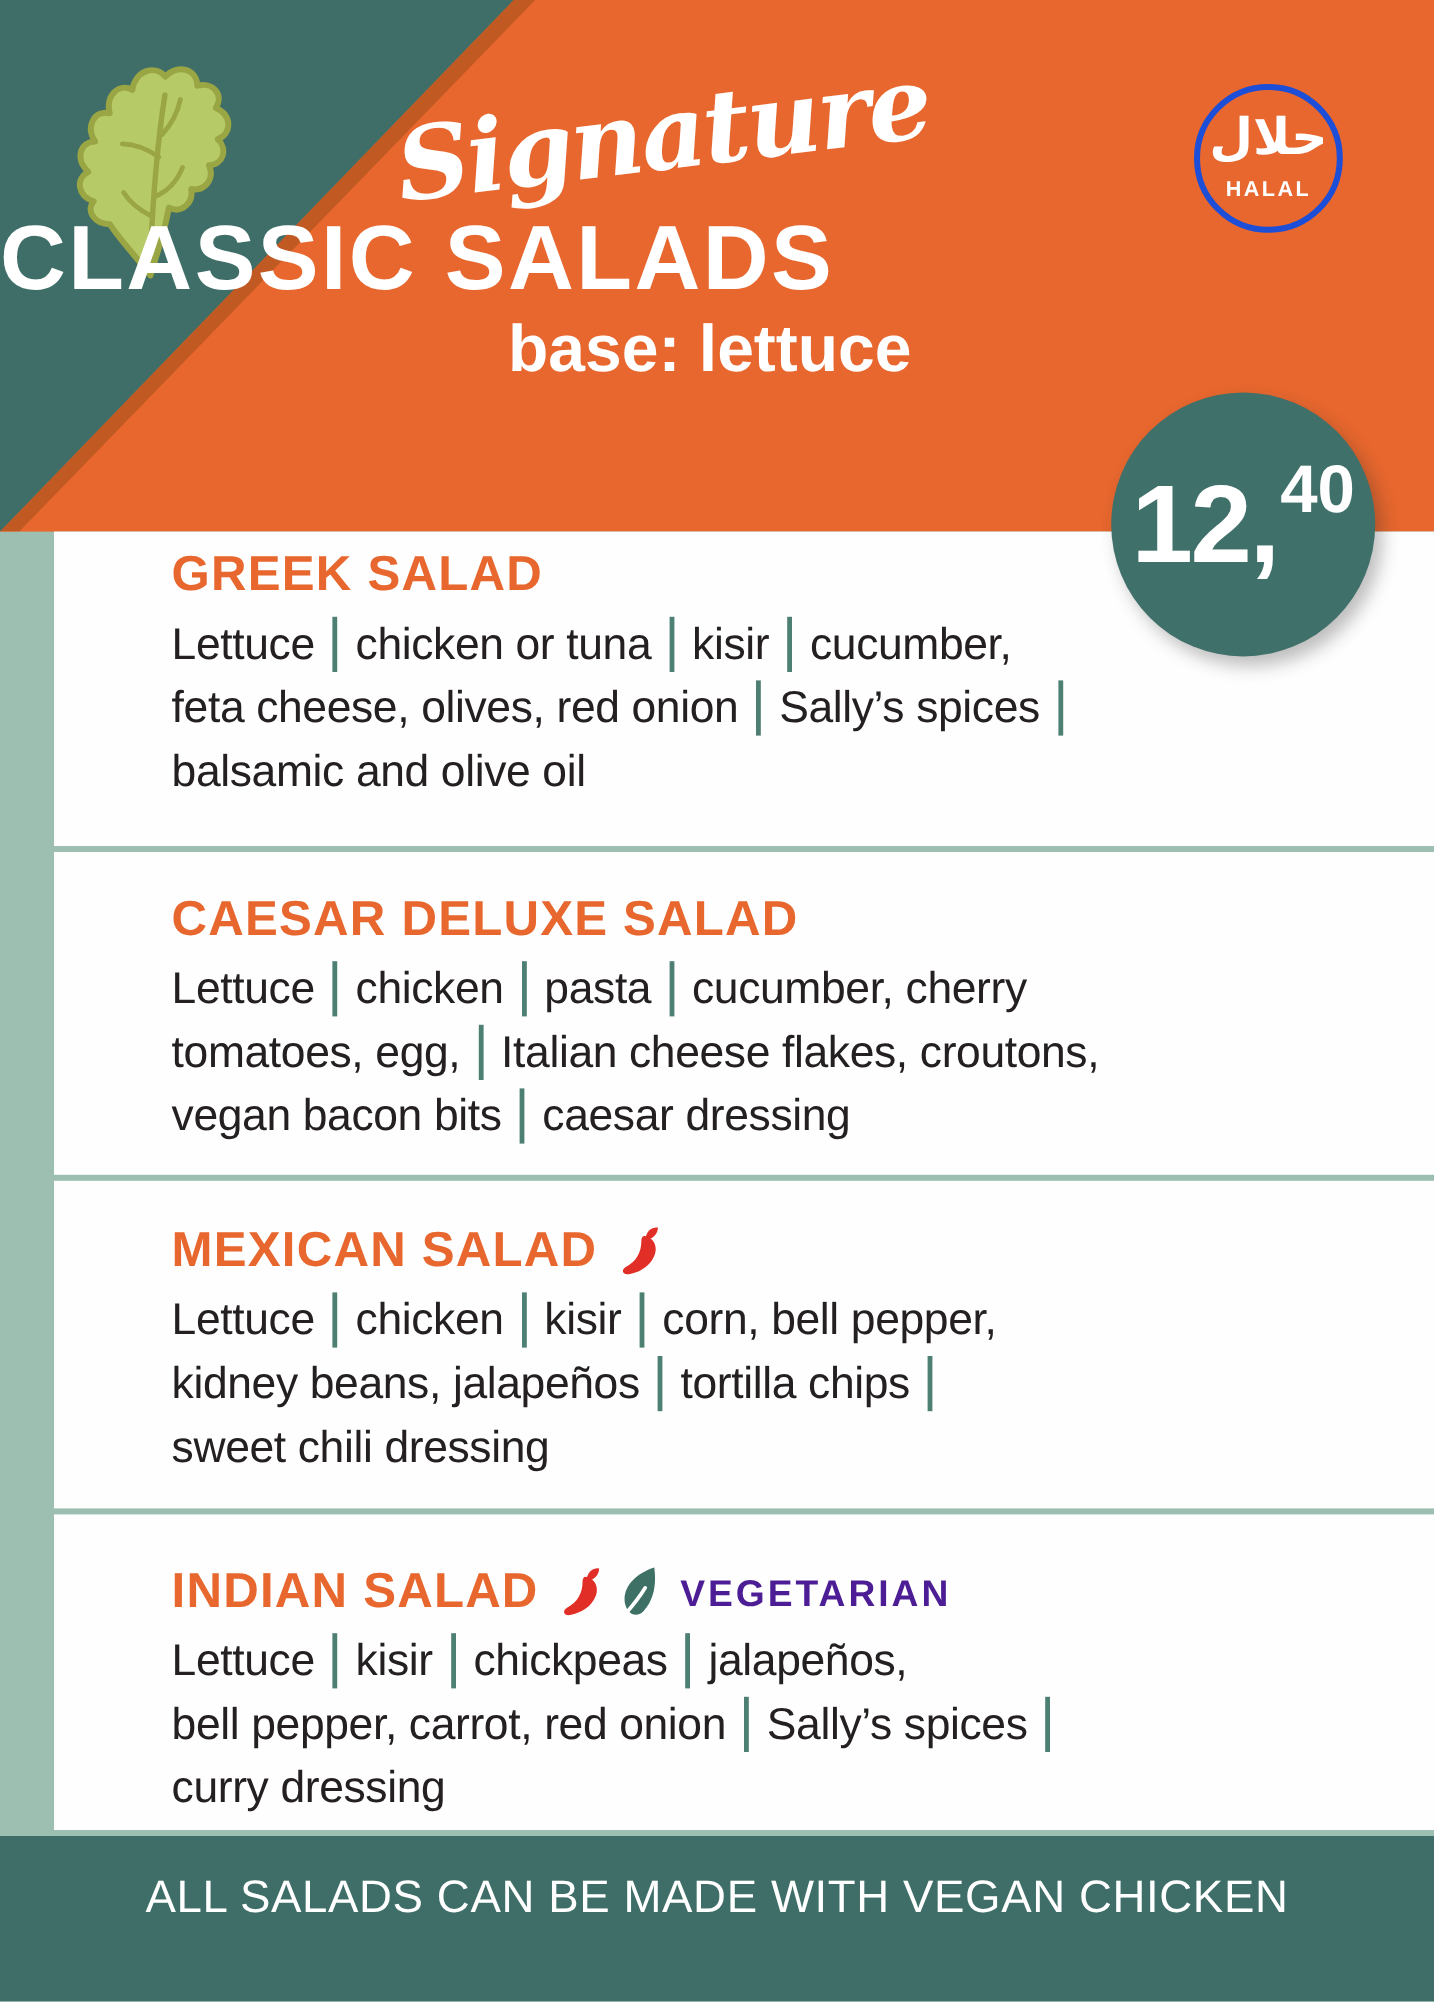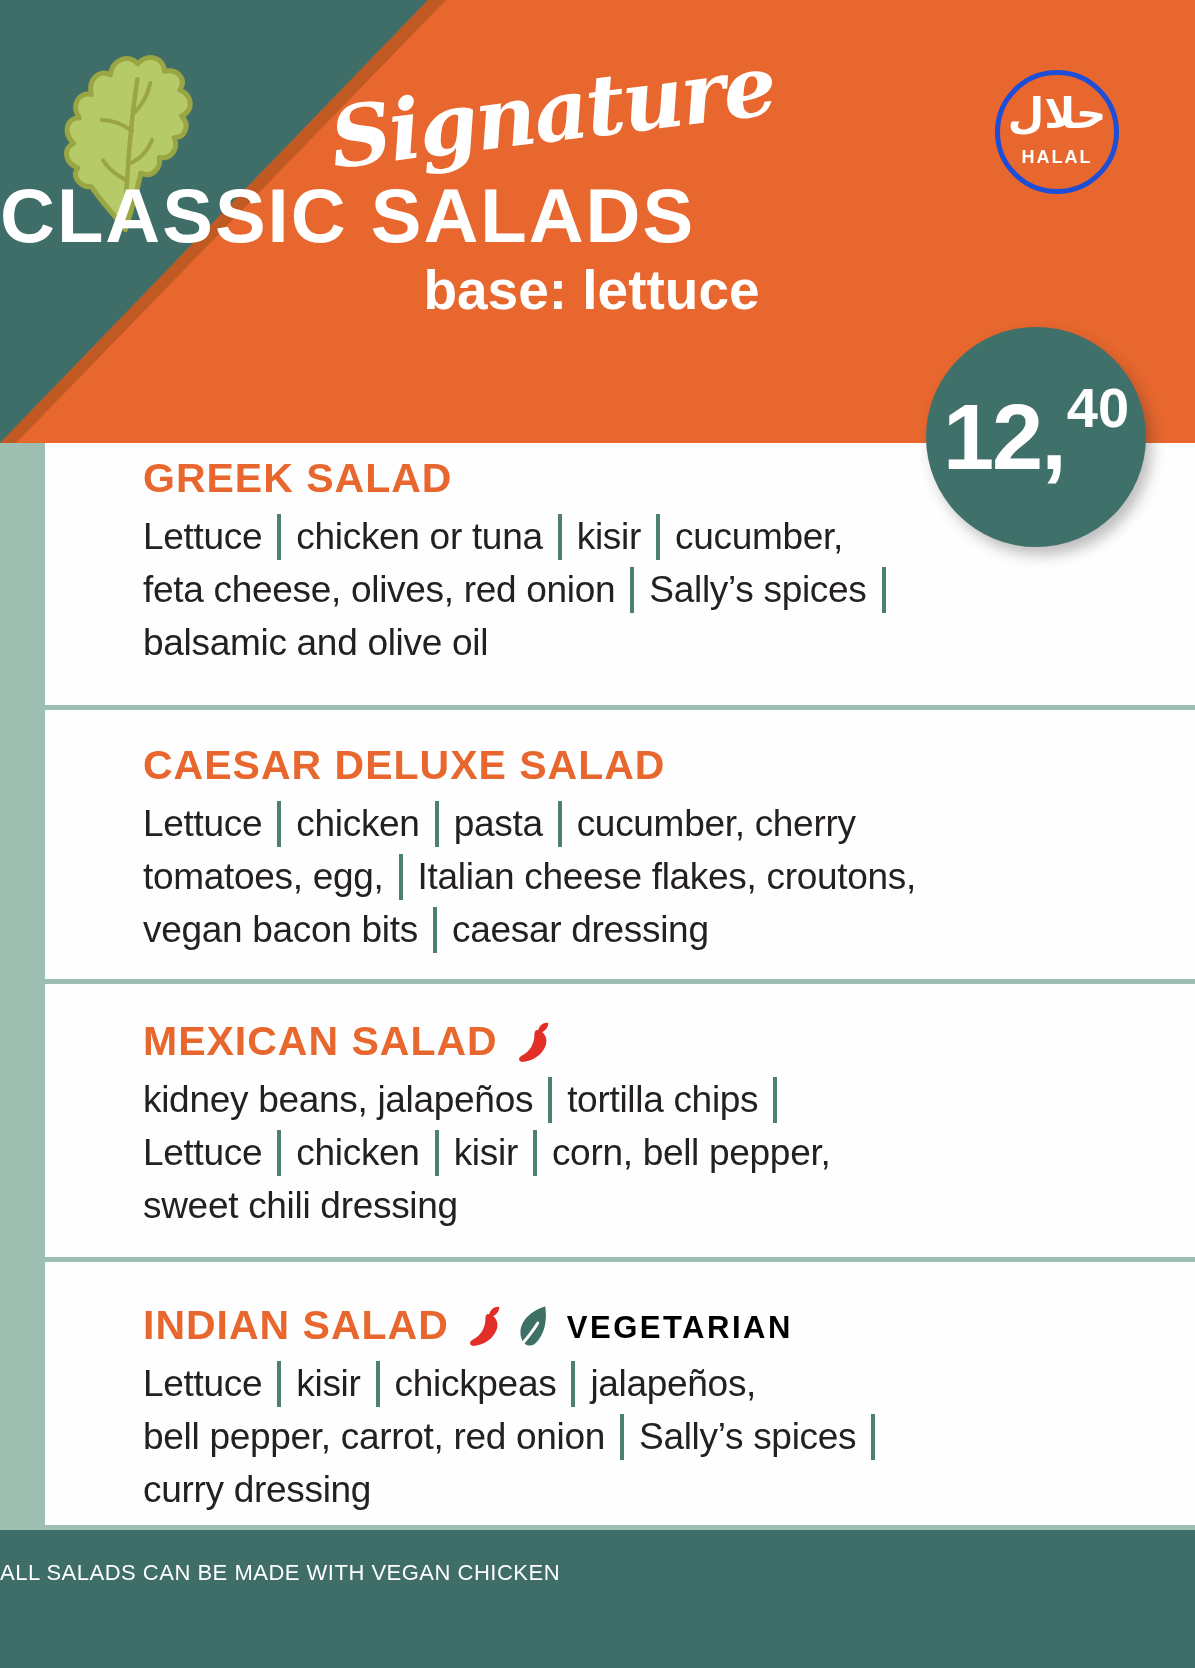--- a/index.html
+++ b/index.html
@@ -43,39 +43,39 @@
   .card{background:#fdfefd;box-sizing:border-box;padding-left:98px;padding-right:20px;}
   .card + .card{margin-top:5px;}
   .card:nth-of-type(1){height:262px;padding-top:12px;}
   .card:nth-of-type(2){height:269px;padding-top:32px;}
   .card:nth-of-type(3){height:273px;padding-top:34px;}
   .card:nth-of-type(4){height:263px;padding-top:40px;}
   .card-title{
     font-size:41px;font-weight:800;color:#e7672e;letter-spacing:1px;
     display:flex;align-items:center;gap:14px;margin-bottom:8px;white-space:nowrap;
   }
-  .veg-label{font-size:31px;font-weight:700;color:#000000;letter-spacing:2.5px;margin-left:4px;transform:translateY(2px);}
+  .veg-label{font-size:31px;font-weight:700;color:#4c1d95;letter-spacing:2.5px;margin-left:4px;transform:translateY(2px);}
   .chili-icon,.leaf-icon{display:none;}
   .card.spicy .chili-icon{display:inline-block;}
   .card.veg .leaf-icon{display:inline-block;}
   .card.veg .veg-label{display:inline;}
   .veg-label{display:none;}
   .card-line{
     font-size:37px;line-height:53px;color:#242021;letter-spacing:-0.3px;
     white-space:nowrap;font-weight:400;
   }
   .bar{
     display:inline-block;width:4px;height:46px;background:#4d7f72;
     margin:0 15px;vertical-align:-11px;
   }
   
   .footer{
     position:absolute;left:0;top:1530px;width:1195px;height:138px;background:#3e6e67;
-    color:#fff;box-sizing:border-box;padding-top:30px;
-    font-size:22px;letter-spacing:0.5px;font-weight:400;
+    color:#fff;text-align:center;box-sizing:border-box;padding-top:30px;
+    font-size:38px;letter-spacing:0.5px;font-weight:400;
   }
 </style>
 </head>
 <body>
 
 <div class="page">
 
   <div class="header">
     <svg class="header-svg" width="1195" height="443" viewBox="0 0 1195 443">
 
@@ -150,22 +150,22 @@
     <div class="card spicy">
       <div class="card-title">
         <span>MEXICAN SALAD</span>
         <svg class="chili-icon" width="38" height="44" viewBox="0 0 44 48">
           <path d="M30 12 C31 5 37 1 42 2 C42 8 37 13 31 14 Z" fill="#e12f27"></path>
           <path d="M29 10 c8 1 13 9 10 18 c-4 11-14 17-25 19 c-6 1-8-4-3-7 c10-5 15-14 15-25 c0-3 1-5 3-5 z" fill="#e12f27"></path>
         </svg>
 
       </div>
       <div>
+          <div class="card-line">Lettuce<span class="bar"></span>chicken<span class="bar"></span>kisir<span class="bar"></span>corn, bell pepper,</div>
           <div class="card-line">kidney beans, jalapeños<span class="bar"></span>tortilla chips<span class="bar"></span></div>
-          <div class="card-line">Lettuce<span class="bar"></span>chicken<span class="bar"></span>kisir<span class="bar"></span>corn, bell pepper,</div>
           <div class="card-line">sweet chili dressing</div>
         </div>
     </div>
 
     <div class="card spicy veg">
       <div class="card-title">
         <span>INDIAN SALAD</span>
         <svg class="chili-icon" width="38" height="44" viewBox="0 0 44 48">
           <path d="M30 12 C31 5 37 1 42 2 C42 8 37 13 31 14 Z" fill="#e12f27"></path>
           <path d="M29 10 c8 1 13 9 10 18 c-4 11-14 17-25 19 c-6 1-8-4-3-7 c10-5 15-14 15-25 c0-3 1-5 3-5 z" fill="#e12f27"></path>

